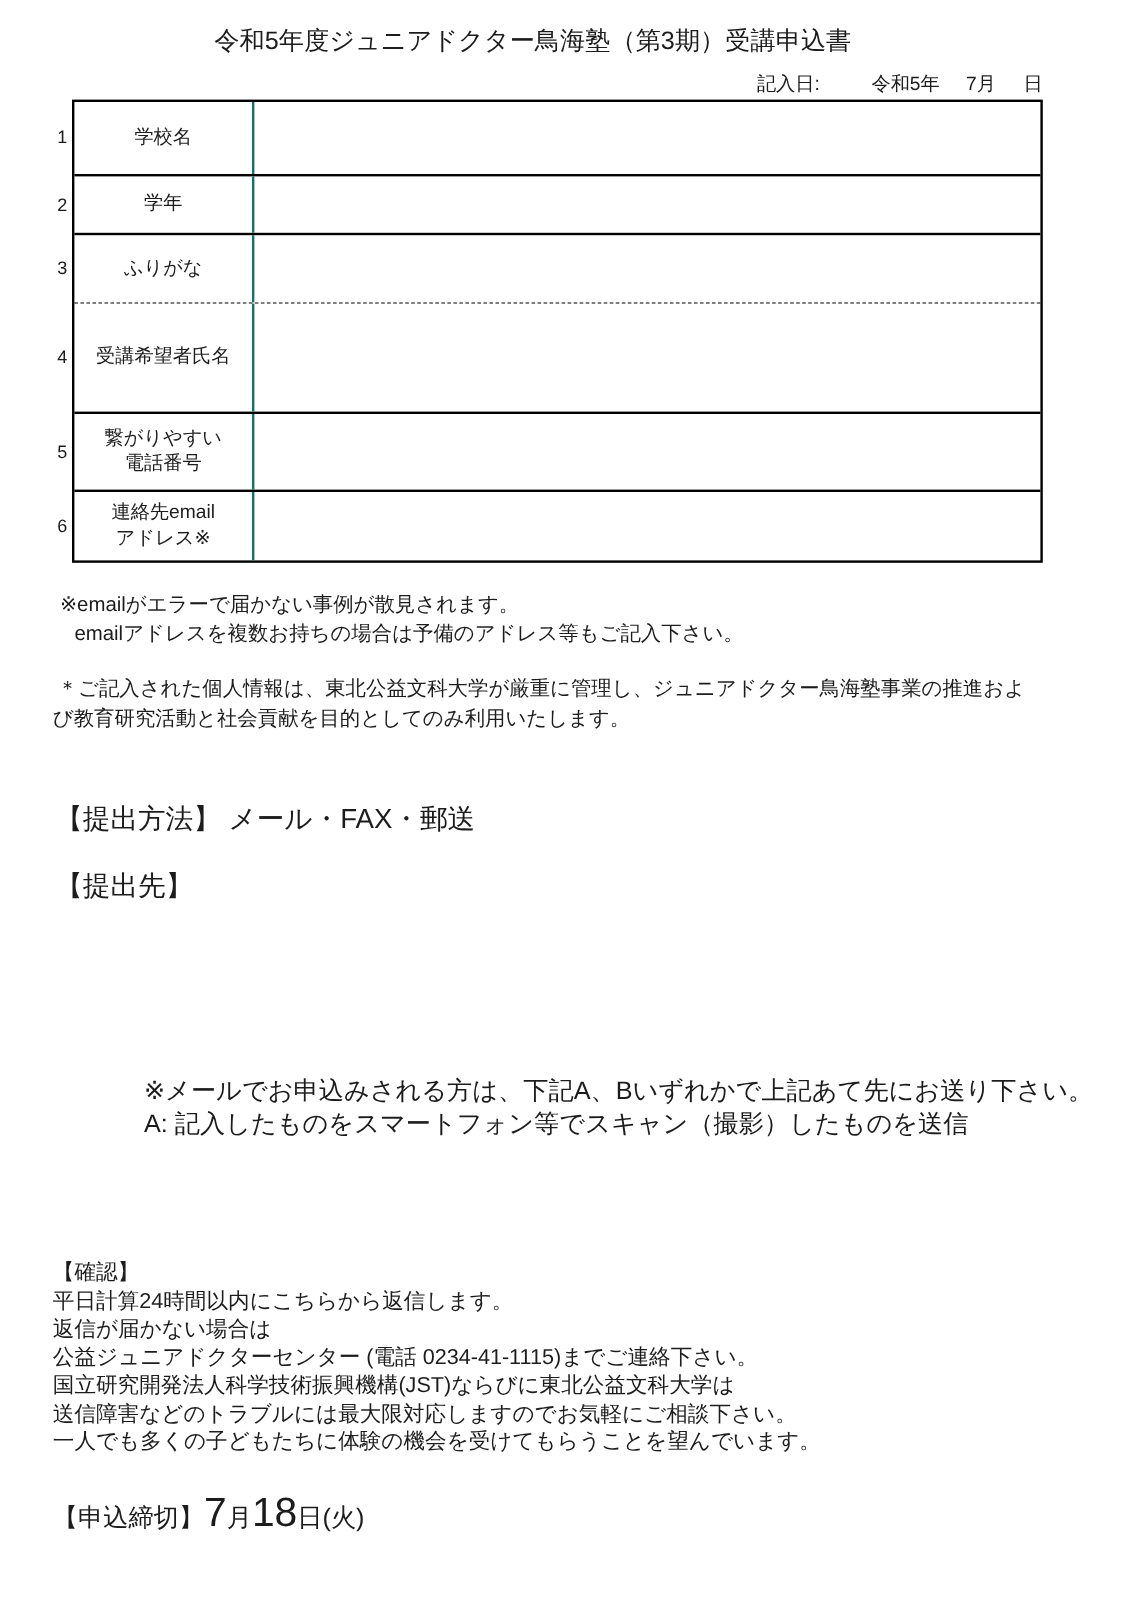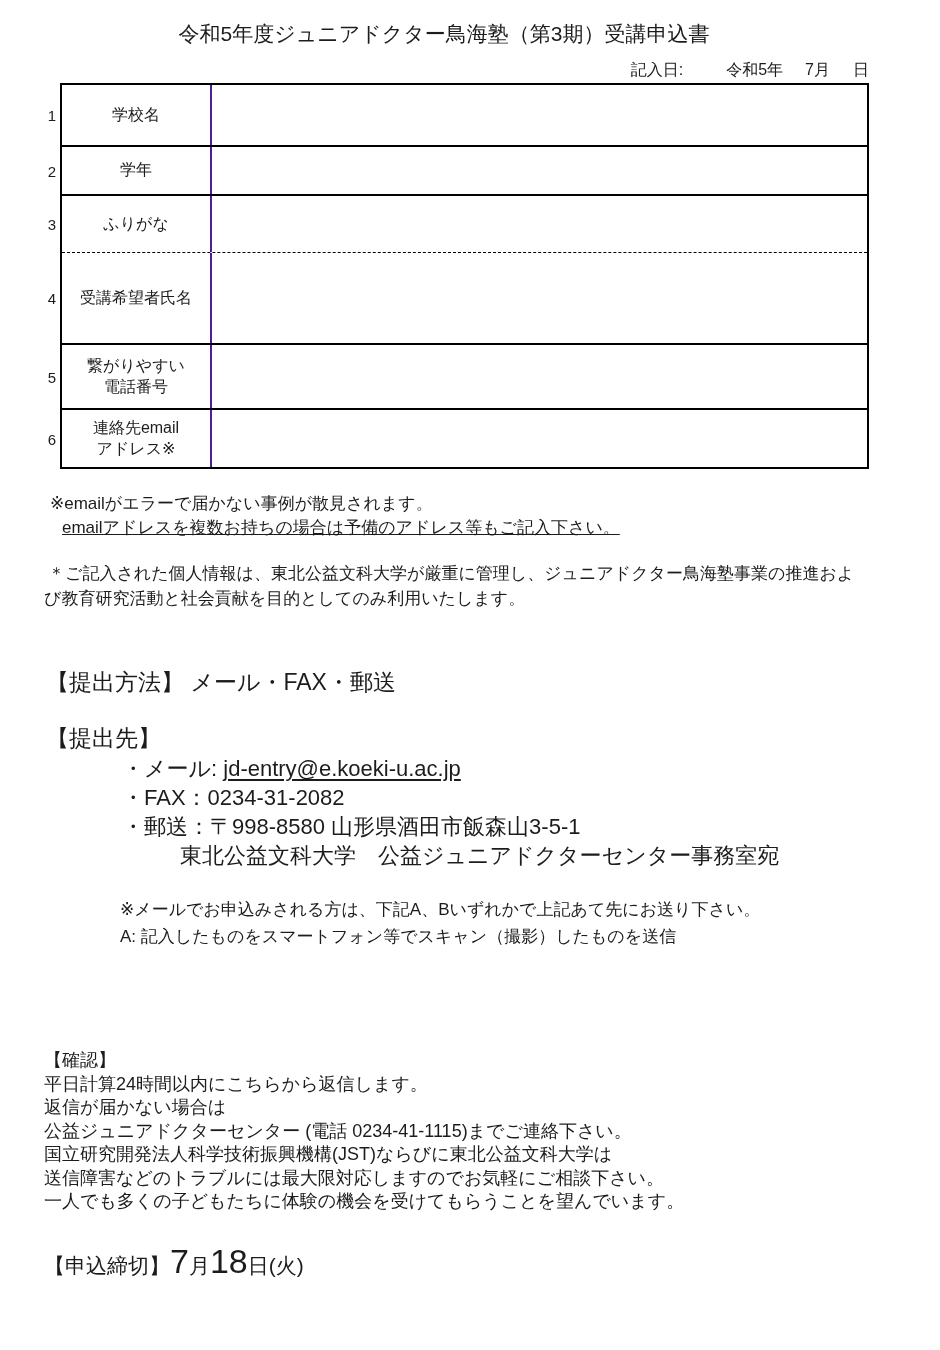--- a/index.html
+++ b/index.html
@@ -29,43 +29,43 @@
   }
   .frow{position:relative;display:flex;border-bottom:2px solid #000;box-sizing:border-box;}
   .frow.dashed{border-bottom:1px dashed #000;}
   .frow:last-child{border-bottom:none;}
   .h1{height:62px}.h2{height:49px}.h3{height:57px}.h4{height:92px}.h5{height:65px}.h6{height:57px}
   .fnum{
     position:absolute;left:-28px;top:50%;transform:translateY(-50%);
     width:22px;text-align:right;font-size:15px;
   }
   .flabel{
-    width:150px;border-right:2px solid #4c1d95;box-sizing:border-box;
+    width:150px;border-right:2px solid #0f766e;box-sizing:border-box;
     display:flex;align-items:center;justify-content:center;
     text-align:center;font-size:16px;line-height:1.3;white-space:pre-line;
   }
   .fvalue{flex:1;}
 
   .note-email{position:absolute;top:492px;left:50px;font-size:17px;}
   .note-email p{margin:0;line-height:24px;}
-  .note-email p.l2{margin-left:12px;text-decoration:underline;}
+  .note-email p.l2{margin-left:12px;}
 
   .note-privacy{position:absolute;top:561px;left:44px;width:860px;font-size:17px;}
   .note-privacy p{margin:0;line-height:25px;}
   .note-privacy p.l1{padding-left:4px;}
 
   .submit-method{position:absolute;top:667px;left:46px;font-size:23px;}
   .submit-dest{position:absolute;top:723px;left:46px;font-size:23px;}
 
   .dest-lines{position:absolute;top:754px;left:122px;font-size:22px;}
   .dest-lines p{margin:0;line-height:29px;}
   .dest-lines .post2{margin-left:58px;}
   .email-link{color:inherit;text-decoration:underline;text-underline-offset:3px;cursor:pointer;}
 
-  .mail-note{position:absolute;top:896px;left:120px;font-size:17px;}
+  .mail-note{position:absolute;top:896px;left:120px;font-size:21px;}
   .mail-note p{margin:0;line-height:27px;}
 
   .confirm{position:absolute;top:1049px;left:44px;font-size:18px;}
   .confirm p{margin:0;line-height:23.5px;}
 
   .deadline{position:absolute;top:1242px;left:44px;font-size:21px;}
   .deadline .big{font-size:34px;}
 </style>
 </head>
 <body>
@@ -120,26 +120,20 @@
 
   <div class="note-privacy">
     <p class="l1">＊ご記入された個人情報は、東北公益文科大学が厳重に管理し、ジュニアドクター鳥海塾事業の推進およ</p>
     <p class="l2">び教育研究活動と社会貢献を目的としてのみ利用いたします。</p>
   </div>
 
   <div class="submit-method">【提出方法】 メール・FAX・郵送</div>
 
   <div class="submit-dest">【提出先】</div>
 
-  <div class="dest-lines">
-    <p><span>・メール: </span><a class="email-link">jd-entry@e.koeki-u.ac.jp</a></p>
-    <p>・FAX：0234-31-2082</p>
-    <p>・郵送：〒998-8580 山形県酒田市飯森山3-5-1</p>
-    <p class="post2">東北公益文科大学　公益ジュニアドクターセンター事務室宛</p>
-  </div>
 
   <div class="mail-note">
     <p>※メールでお申込みされる方は、下記A、Bいずれかで上記あて先にお送り下さい。</p>
     <p>A: 記入したものをスマートフォン等でスキャン（撮影）したものを送信</p>
   </div>
 
   <div class="confirm">
     <p>【確認】</p>
     <p>平日計算24時間以内にこちらから返信します。</p>
     <p>返信が届かない場合は</p>

